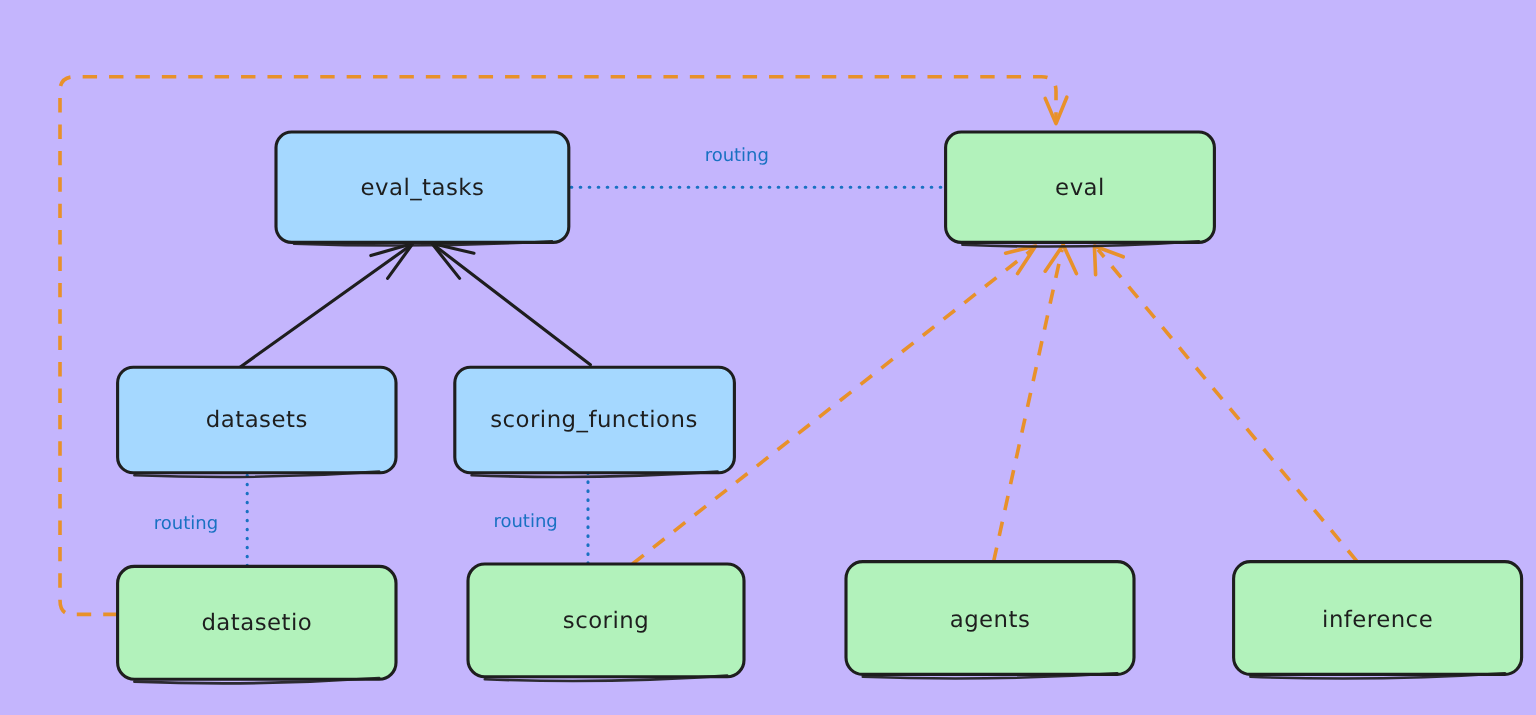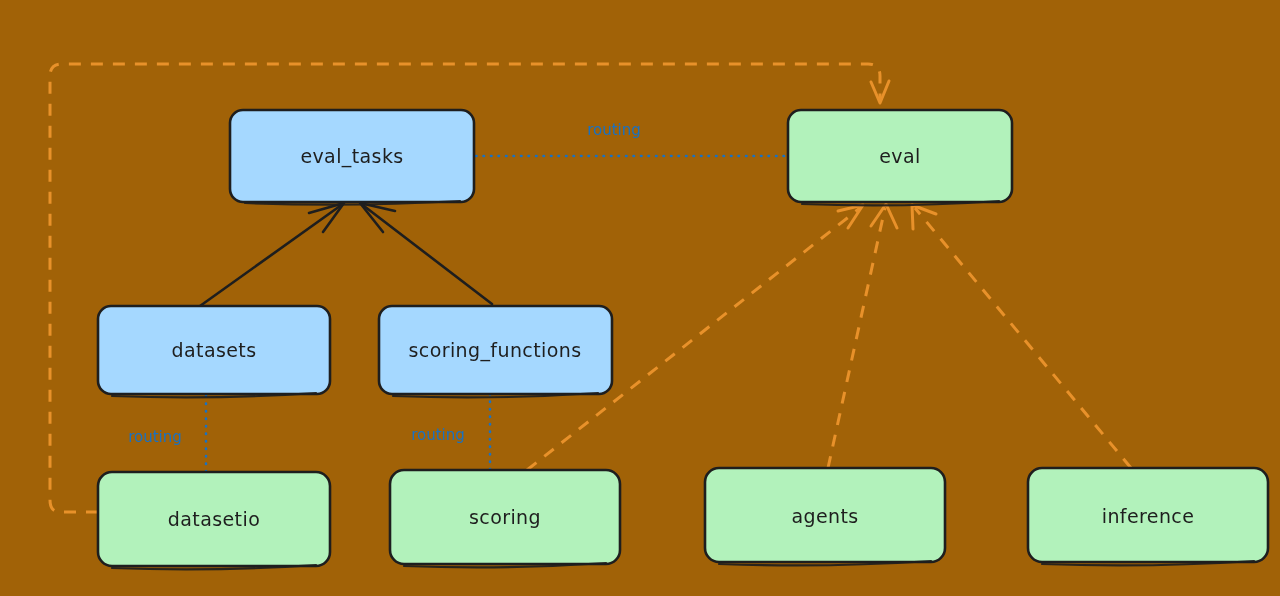--- a/index.html
+++ b/index.html
@@ -11,21 +11,21 @@
   body {
     width: 1280px;
     height: 596px;
     overflow: hidden;
     font-family: "DejaVu Sans", sans-serif;
   }
   #diagram-root {
     position: relative;
     width: 1280px;
     height: 596px;
-    background: #a16207;
+    background: #c4b5fd;
   }
   svg#diagram-svg {
     position: absolute;
     top: 0;
     left: 0;
     width: 1280px;
     height: 596px;
     display: block;
   }
   .node-shape {

